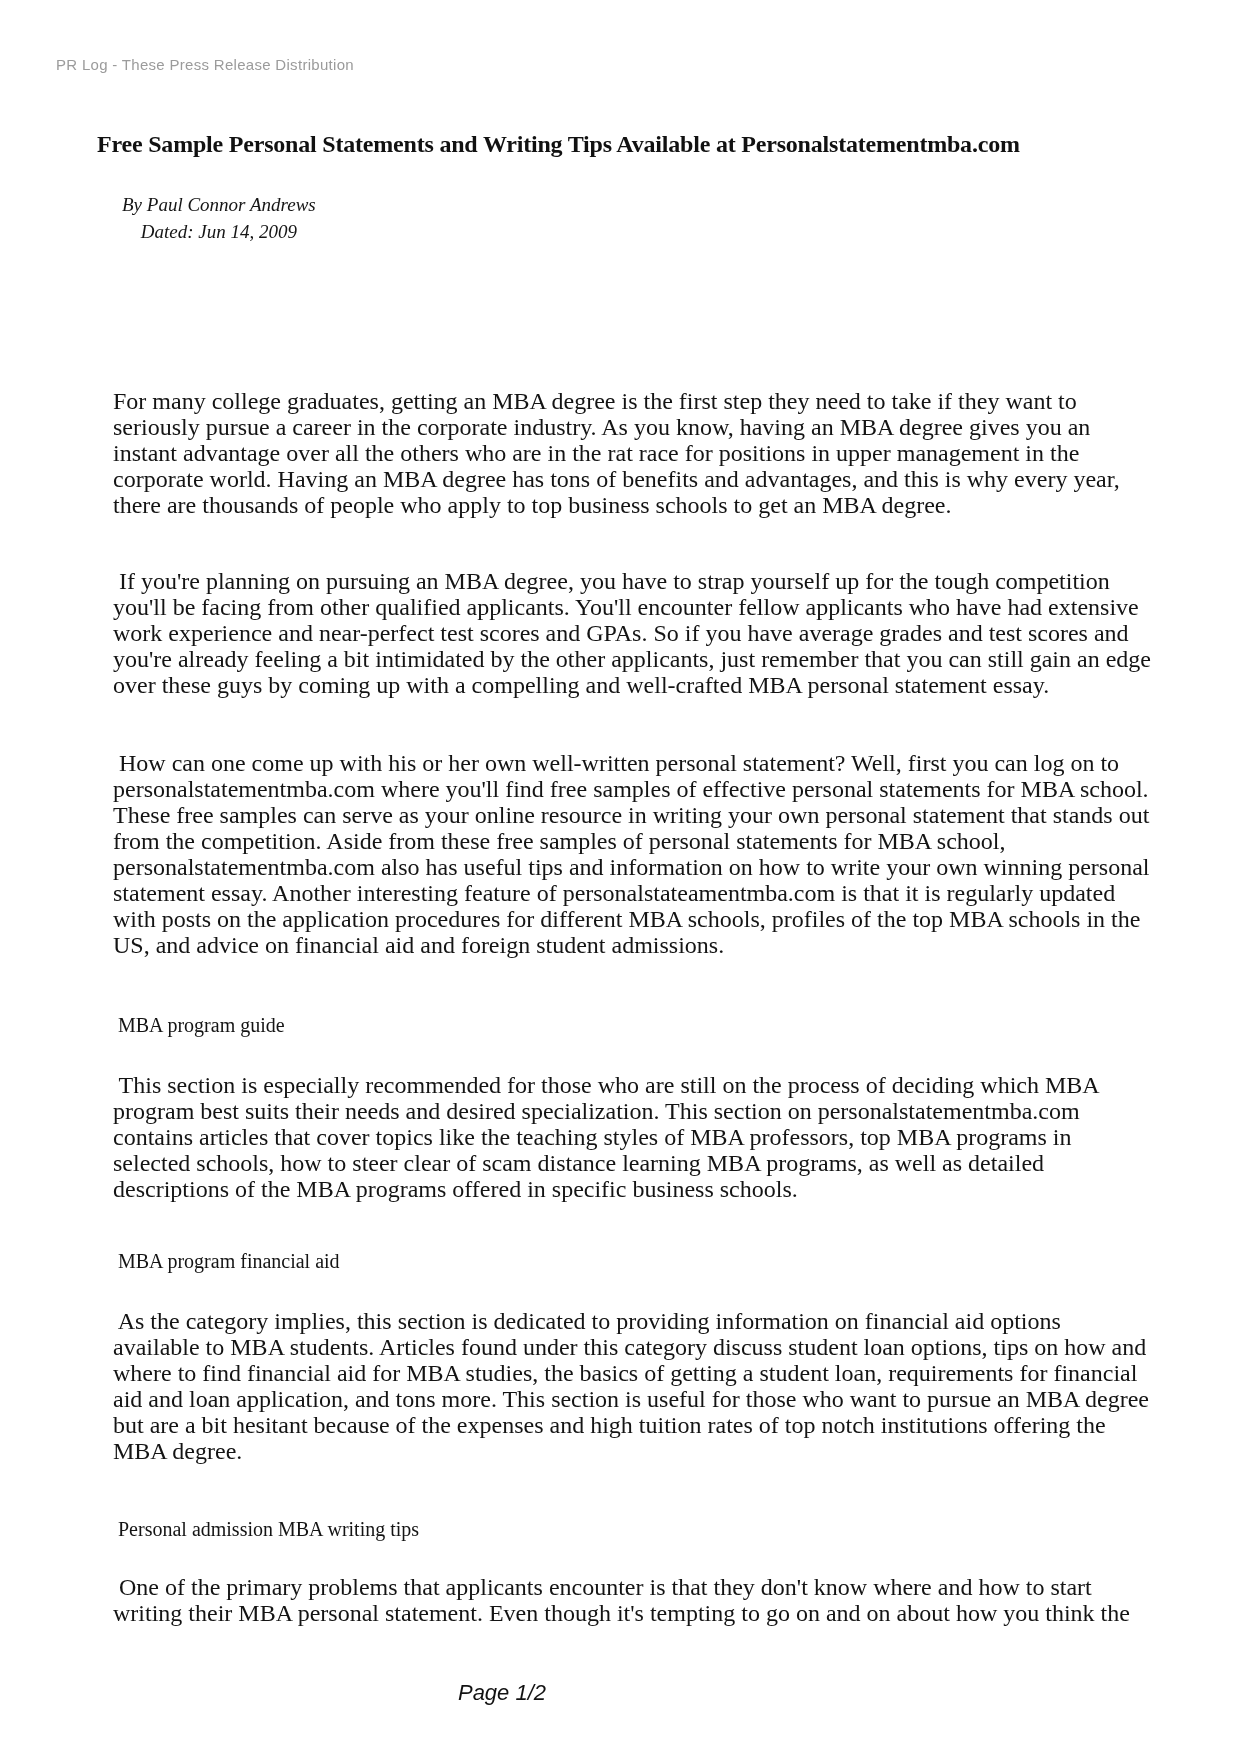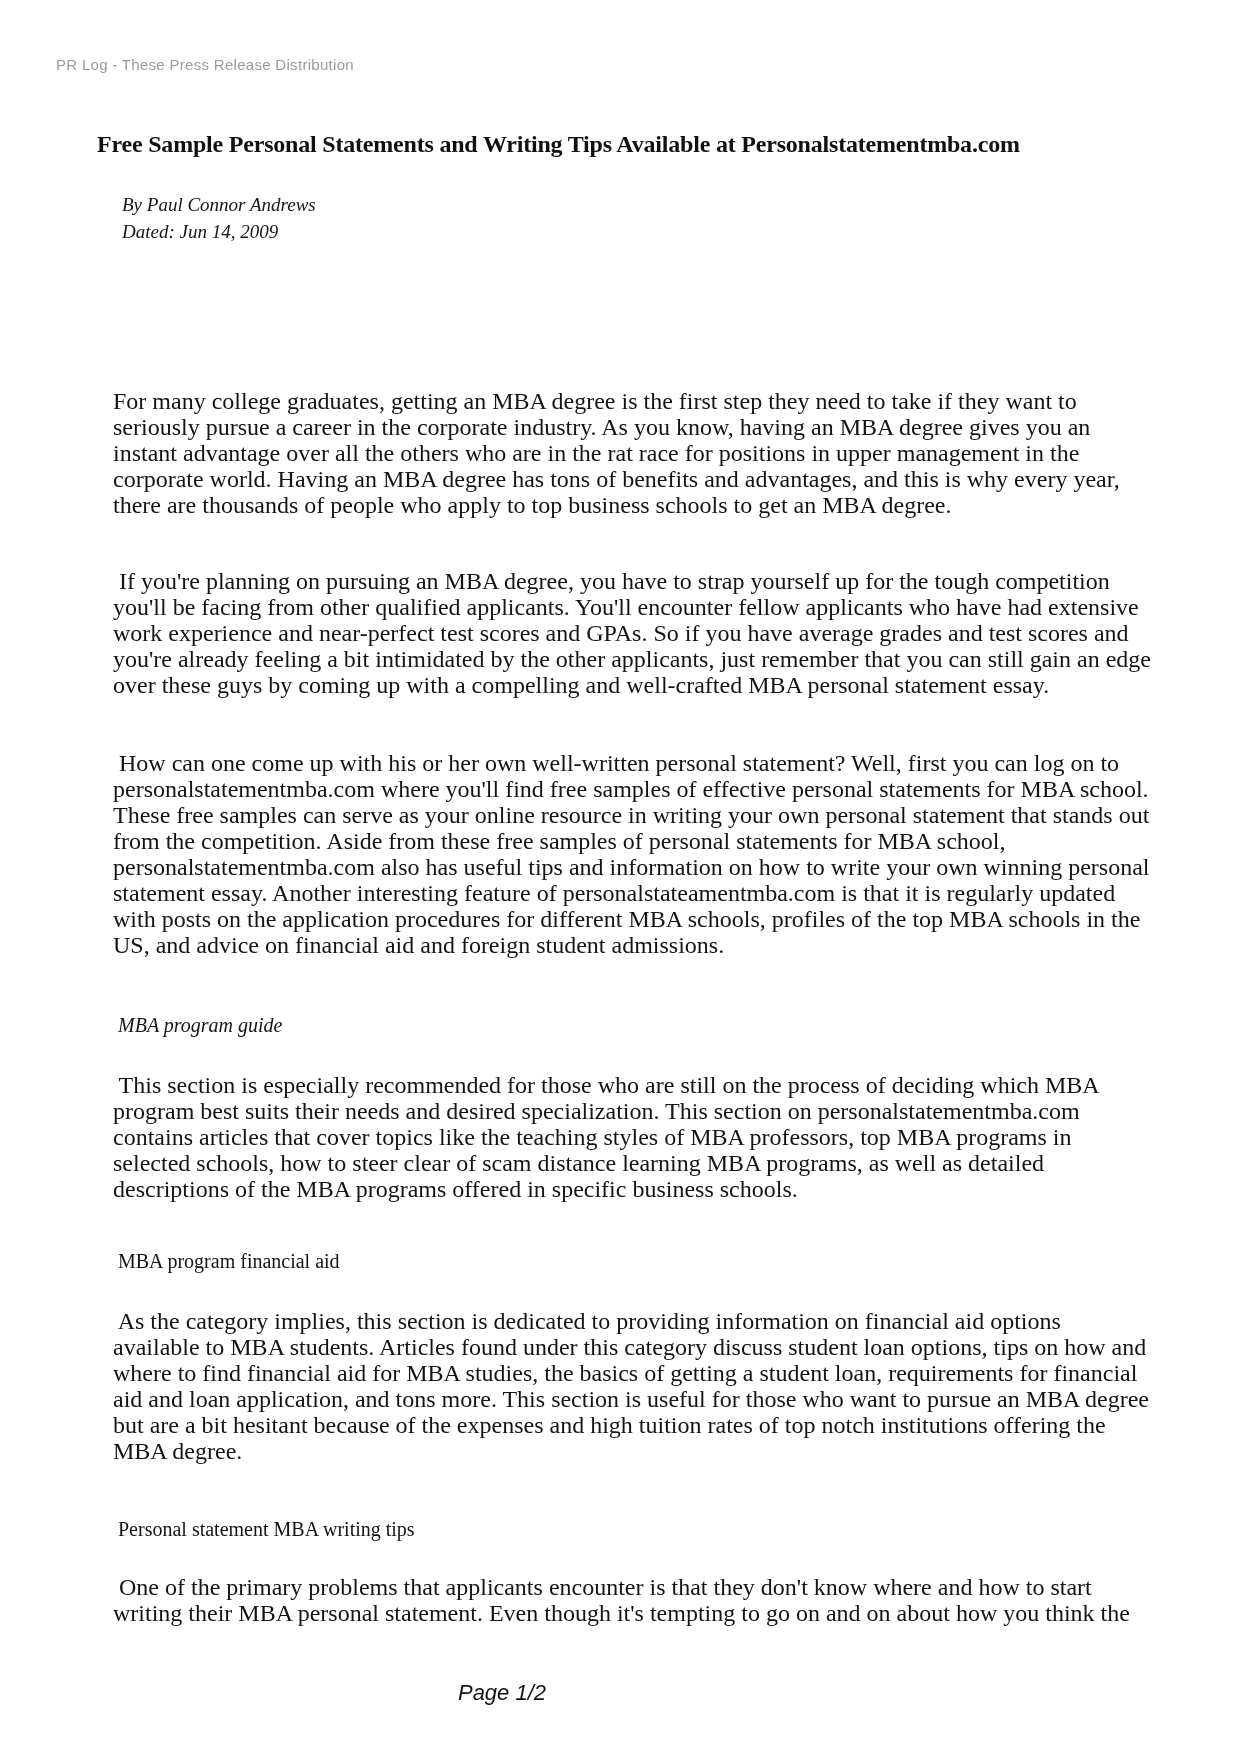--- a/index.html
+++ b/index.html
@@ -38,21 +38,21 @@
     color: #111111;
   }
   .byline-block {
     position: absolute;
     top: 191px;
     left: 122px;
     font-style: italic;
     font-size: 19px;
     line-height: 27px;
   }
-  .byline-block div { white-space: pre; }
+  .byline-block div { white-space: pre; text-align: center; }
   .lede {
     position: absolute;
     top: 266px;
     left: 116px;
     font-style: italic;
     font-size: 20px;
     line-height: 31px;
     white-space: pre;
     color: #1a1a1a;
   }
@@ -68,21 +68,21 @@
     position: absolute;
     left: 113px;
     font-size: 20px;
     line-height: 26px;
     white-space: pre;
     color: #141414;
   }
   .p1 { top: 388px; }
   .p2 { top: 568px; }
   .p3 { top: 750px; }
-  .h-guide { top: 1012px; font-style: italic; }
+  .h-guide { top: 1012px; }
   .p4 { top: 1072px; }
   .h-finaid { top: 1248px; }
   .p5 { top: 1308px; }
   .h-tips { top: 1516px; }
   .p6 { top: 1574px; }
   .page-footer {
     position: absolute;
     top: 1680px;
     left: 8px;
     width: 988px;
@@ -139,20 +139,20 @@
 
   <div class="section-heading h-finaid"> MBA program financial aid</div>
 
   <div class="para p5"> As the category implies, this section is dedicated to providing information on financial aid options
 available to MBA students. Articles found under this category discuss student loan options, tips on how and
 where to find financial aid for MBA studies, the basics of getting a student loan, requirements for financial
 aid and loan application, and tons more. This section is useful for those who want to pursue an MBA degree
 but are a bit hesitant because of the expenses and high tuition rates of top notch institutions offering the
 MBA degree.</div>
 
-  <div class="section-heading h-tips"> Personal statement MBA writing tips</div>
+  <div class="section-heading h-tips"> Personal admission MBA writing tips</div>
 
   <div class="para p6"> One of the primary problems that applicants encounter is that they don't know where and how to start
 writing their MBA personal statement. Even though it's tempting to go on and on about how you think the</div>
 
   <div class="page-footer">Page 1/2</div>
 
 </div>
 
 </body></html>

